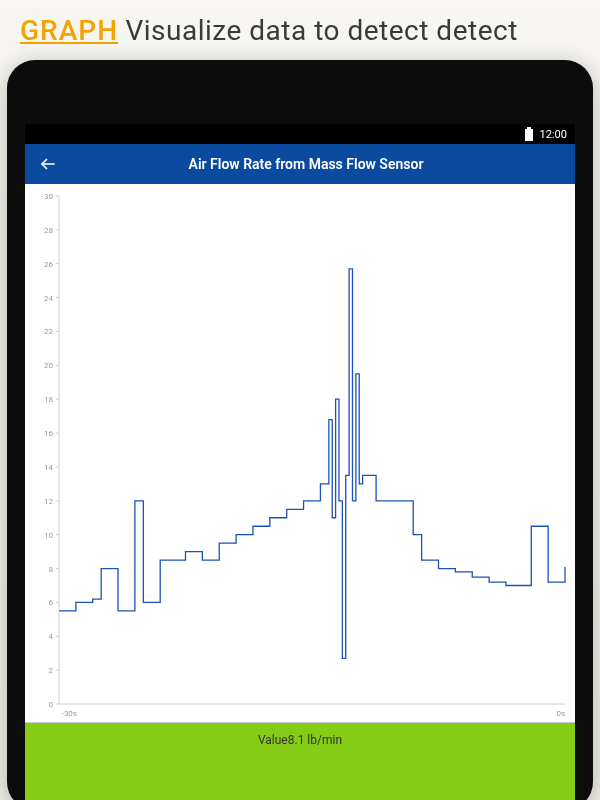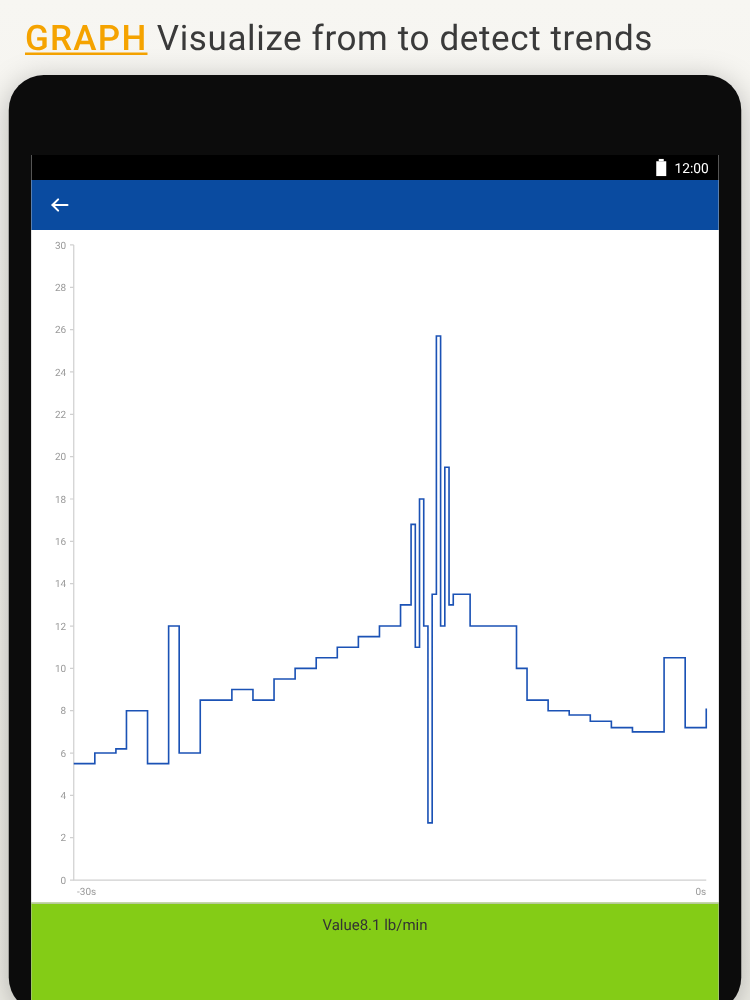--- a/index.html
+++ b/index.html
@@ -102,21 +102,21 @@
     color: #444;
   }
   .stat-row { display: flex; justify-content: space-between; line-height: 1.5; }
   .stat-label { color: #333; }
   .stat-value { color: #333; }
 </style>
 </head>
 <body>
 
 <div class="promo">
-  <span class="accent">GRAPH</span><span> Visualize from to detect trends</span>
+  <span class="accent">GRAPH</span><span> Visualize data to detect detect</span>
 </div>
 
 <div class="tablet">
   <div class="screen">
 
     <div class="statusbar">
       <span class="batt-icon">
         <svg viewBox="0 0 8 14">
             <rect x="2" y="0" width="4" height="2"></rect>
             <rect x="0" y="2" width="8" height="12"></rect>
@@ -125,20 +125,21 @@
       <span>12:00</span>
     </div>
 
     <div class="appbar">
       <span class="back-icon">
         <svg viewBox="0 0 24 24">
             <line x1="20" y1="12" x2="4" y2="12"></line>
             <polyline points="10 6 4 12 10 18"></polyline>
           </svg>
       </span>
+      <span class="appbar-title">Air Flow Rate from Mass Flow Sensor</span>
     </div>
 
     <div class="chart-area">
       <svg id="chart-svg" viewBox="0 0 550 540" preserveAspectRatio="none">
           <path d="M 34 12 L 34 522 L 540 522" class="axis-line" fill="none"></path>
           <line x1="31" x2="34" y1="522" y2="522" class="axis-line"></line>
           <text x="28" y="525" class="y-tick-label">0</text>
           <line x1="31" x2="34" y1="488" y2="488" class="axis-line"></line>
           <text x="28" y="491" class="y-tick-label">2</text>
           <line x1="31" x2="34" y1="454" y2="454" class="axis-line"></line>

